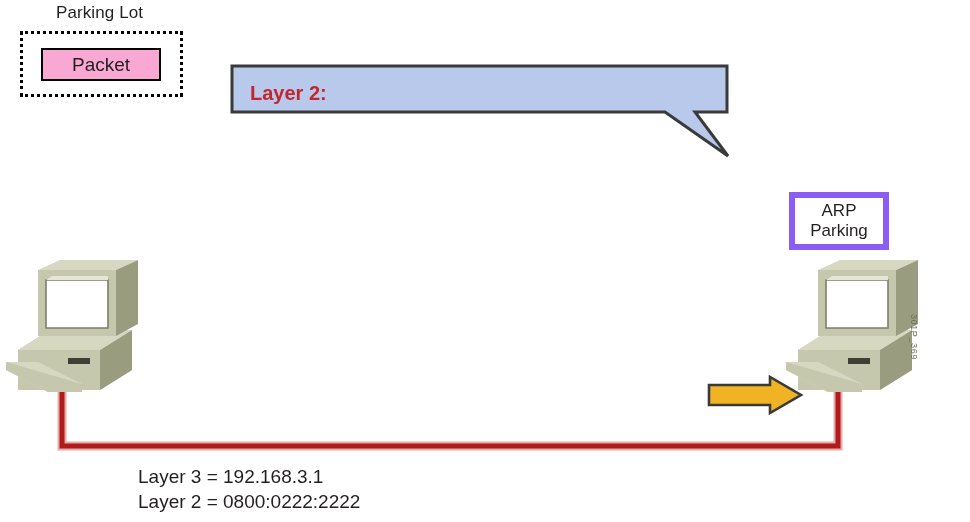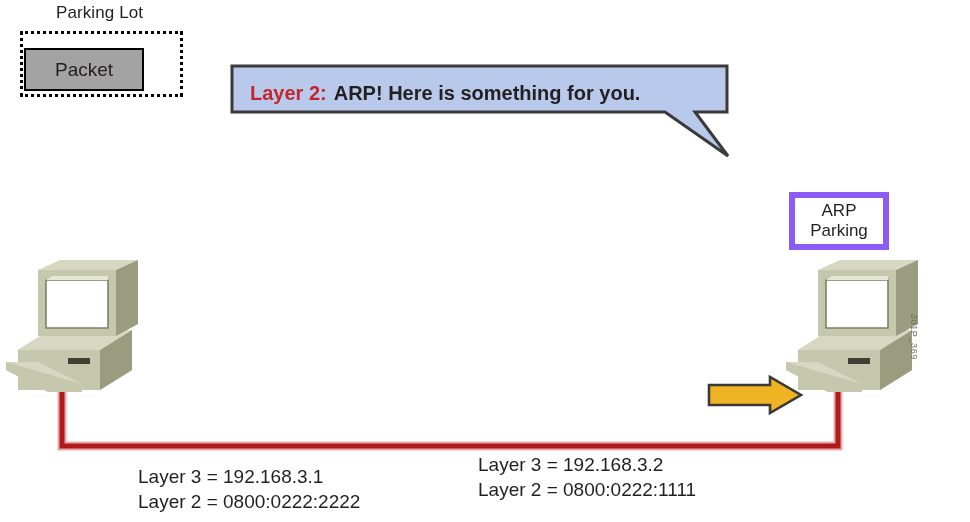--- a/index.html
+++ b/index.html
@@ -30,26 +30,26 @@
     position: absolute;
     left: 20px;
     top: 31px;
     width: 163px;
     height: 66px;
     border: 3px dotted #000000;
     box-sizing: border-box;
   }
   #packet-box {
     position: absolute;
-    left: 24px;
+    left: 41px;
     top: 48px;
     width: 120px;
-    height: 43px;
+    height: 33px;
     border: 2px solid #000000;
-    background: #a3a3a3;
+    background: #f9a8d4;
     box-sizing: border-box;
     display: flex;
     align-items: center;
     justify-content: center;
   }
   #packet-box .packet-text {
     font-size: 19px;
     color: #231f20;
     white-space: nowrap;
   }
@@ -167,21 +167,20 @@
     <span class="packet-text">Packet</span>
   </div>
 
   <div id="speech-bubble-wrap">
     <svg width="520" height="130" viewBox="0 0 520 130">
       <polygon points="4,4 499,4 499,48 502,50 499,50 499,50 499,52 499,50 464,50 499,88 440,50 4,50" fill="none" stroke="none"></polygon>
       <path d="M 4 4 L 499 4 L 499 50 L 467 50 L 500 94 L 437 50 L 4 50 Z" fill="#b9c9ec" stroke="#3a3a3a" stroke-width="3" stroke-linejoin="miter"></path>
     </svg>
     <div id="speech-bubble-text">
       <span class="layer-tag">Layer 2:</span>
-      <span>ARP! Here is something for you.</span>
     </div>
   </div>
 
   <div id="arp-request-box">
     <span>ARP</span>
     <span>Parking</span>
   </div>
 
   <svg id="cable-link" width="970" height="522">
     <path d="M 62 378 L 62 446 L 838 446 L 838 378" fill="none" stroke="#e8a9a9" stroke-width="9"></path>
@@ -227,20 +226,16 @@
 
   <svg id="flow-arrow" width="98" height="42" viewBox="0 0 98 42">
     <polygon points="3,11 64,11 64,3 95,21 64,39 64,31 3,31" fill="#f0b323" stroke="#3a3a3a" stroke-width="2.6" stroke-linejoin="miter"></polygon>
   </svg>
 
   <div class="host-labels" id="host-labels-left">
     <div>Layer 3 = 192.168.3.1</div>
     <div>Layer 2 = 0800:0222:2222</div>
   </div>
 
-  <div class="host-labels" id="host-labels-right">
-    <div>Layer 3 = 192.168.3.2</div>
-    <div>Layer 2 = 0800:0222:1111</div>
-  </div>
 
   <div id="figure-id">301P_369</div>
 
 </div>
 
 </body></html>

